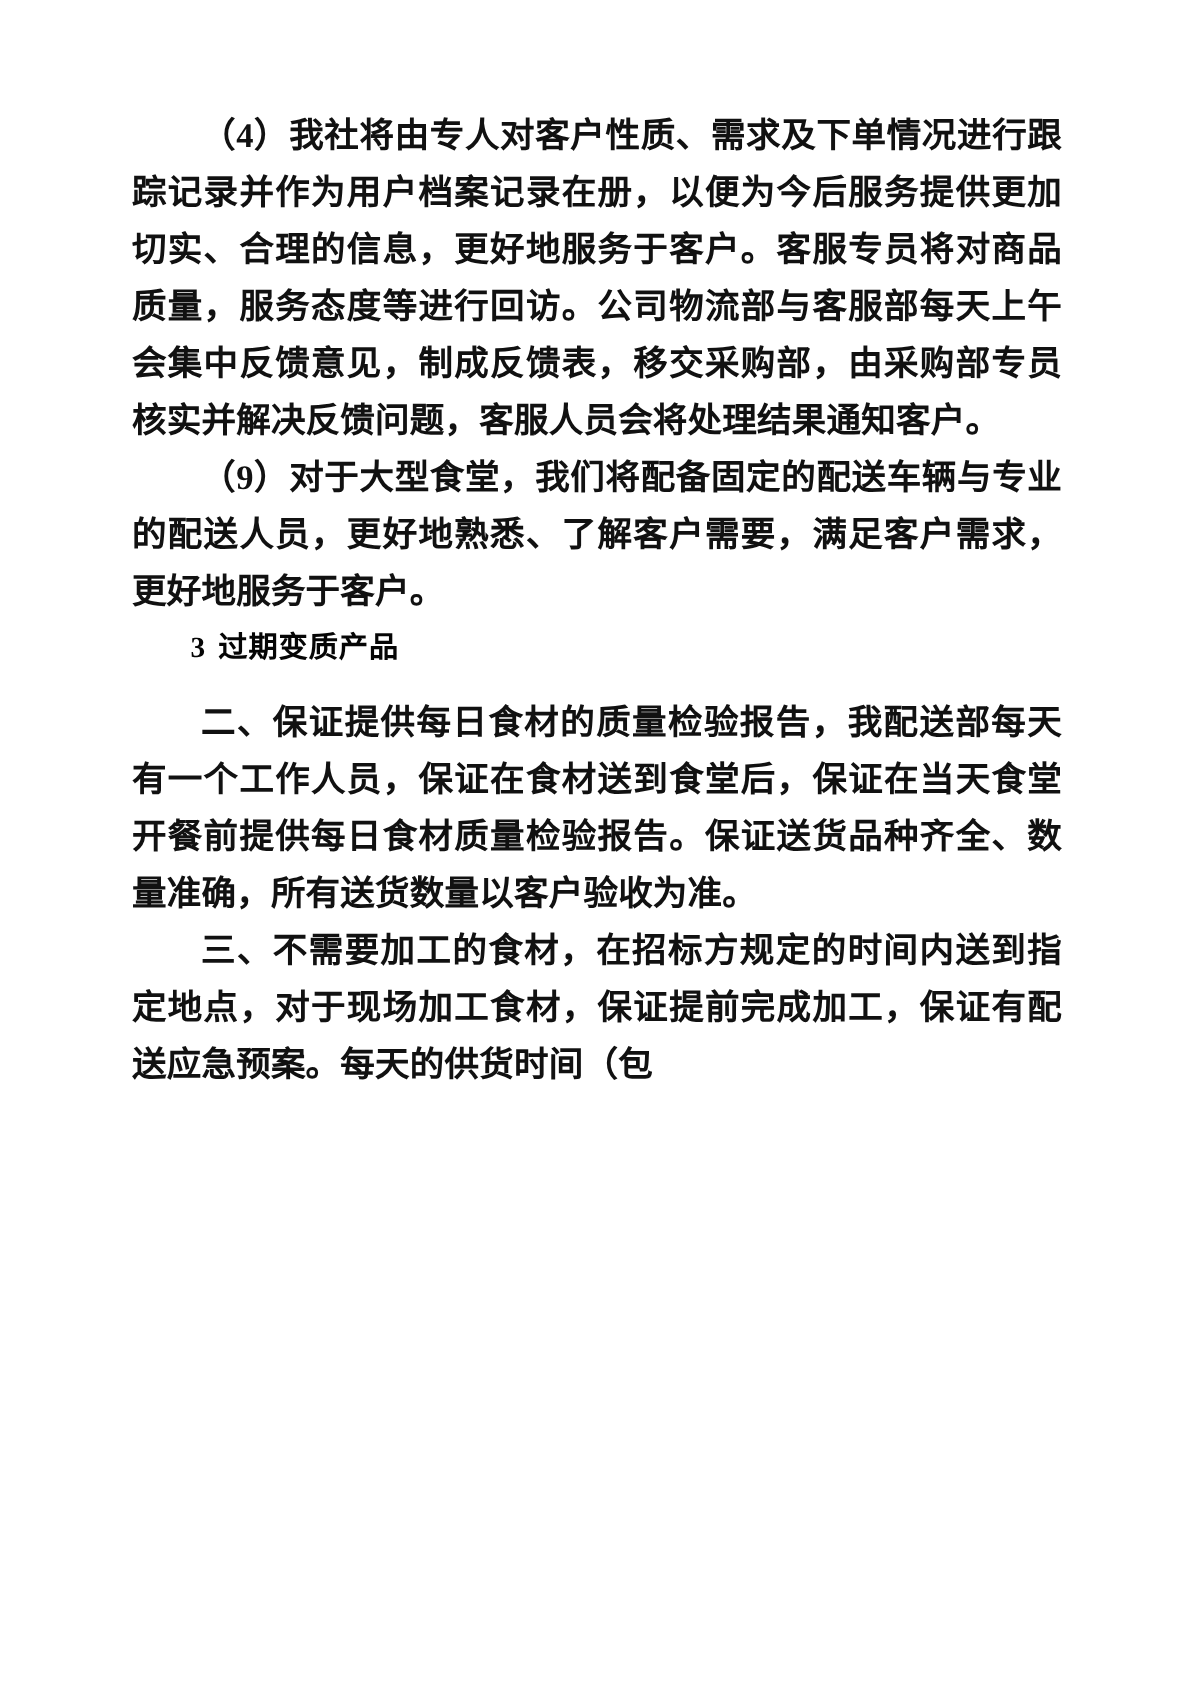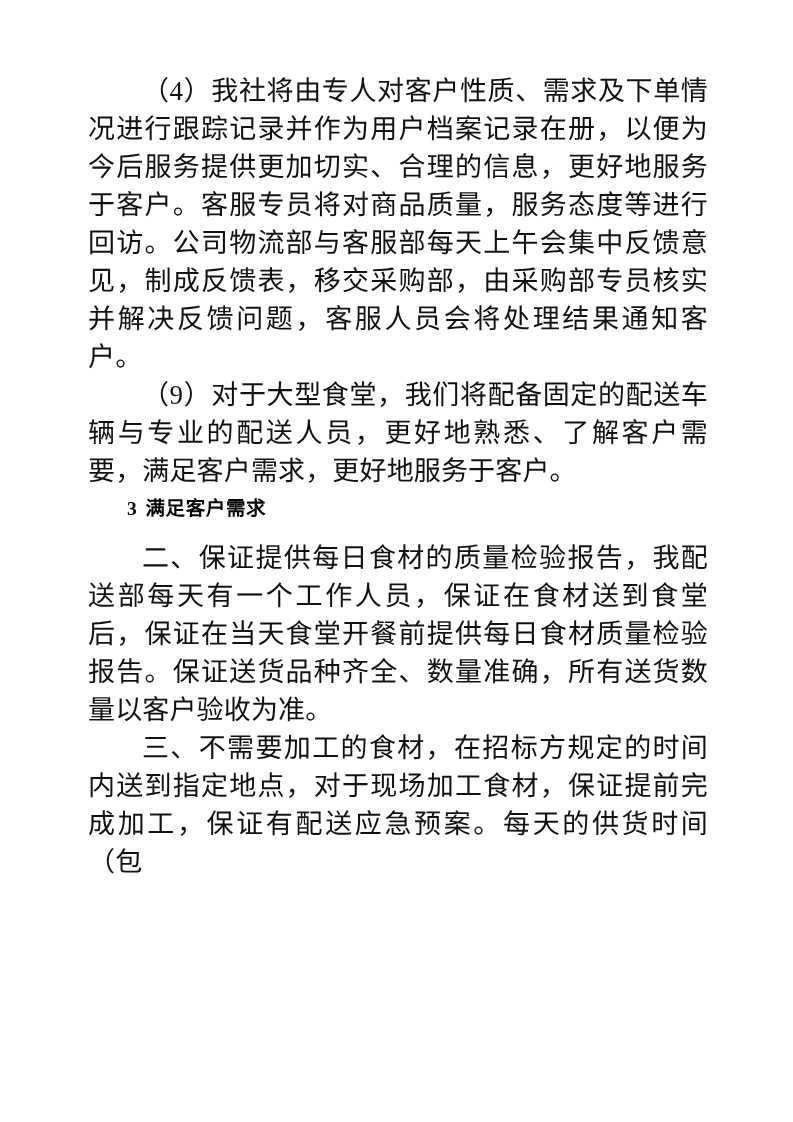--- a/index.html
+++ b/index.html
@@ -27,28 +27,29 @@
 
   .page-body {
     position: absolute;
     left: 88px;
     top: 72px;
     width: 620px;
   }
 
   .para {
     margin: 0;
-    font-size: 27px;
+    font-size: 23px;
     line-height: 38px;
     text-align: justify;
     text-justify: inter-ideograph;
     text-indent: 2em;
     color: #111111;
     letter-spacing: 0.15px;
     word-break: break-all;
+    font-weight: bold;
   }
 
   .para + .para {
     margin-top: 0;
   }
 
   
   .gap-before {
     margin-top: 11px;
   }
@@ -77,21 +78,21 @@
 <body>
 
 <div class="page">
   <div class="page-body">
 
     <p class="para">（4）我社将由专人对客户性质、需求及下单情况进行跟踪记录并作为用户档案记录在册，以便为今后服务提供更加切实、合理的信息，更好地服务于客户。客服专员将对商品质量，服务态度等进行回访。公司物流部与客服部每天上午会集中反馈意见，制成反馈表，移交采购部，由采购部专员核实并解决反馈问题，客服人员会将处理结果通知客户。</p>
 
     <p class="para gap-before">（9）对于大型食堂，我们将配备固定的配送车辆与专业的配送人员，更好地熟悉、了解客户需要，满足客户需求，更好地服务于客户。</p>
 
 
-    <h2 class="heading gap-before"><span class="h-num">3</span><span class="h-sep"></span><span class="h-title">满足客户需求</span></h2>
+    <h2 class="heading gap-before"><span class="h-num">3</span><span class="h-sep"></span><span class="h-title">过期变质产品</span></h2>
 
 
 
     <p class="para gap-before">二、保证提供每日食材的质量检验报告，我配送部每天有一个工作人员，保证在食材送到食堂后，保证在当天食堂开餐前提供每日食材质量检验报告。保证送货品种齐全、数量准确，所有送货数量以客户验收为准。</p>
 
     <p class="para gap-before">三、不需要加工的食材，在招标方规定的时间内送到指定地点，对于现场加工食材，保证提前完成加工，保证有配送应急预案。每天的供货时间（包</p>
 
   </div>
 </div>
 

